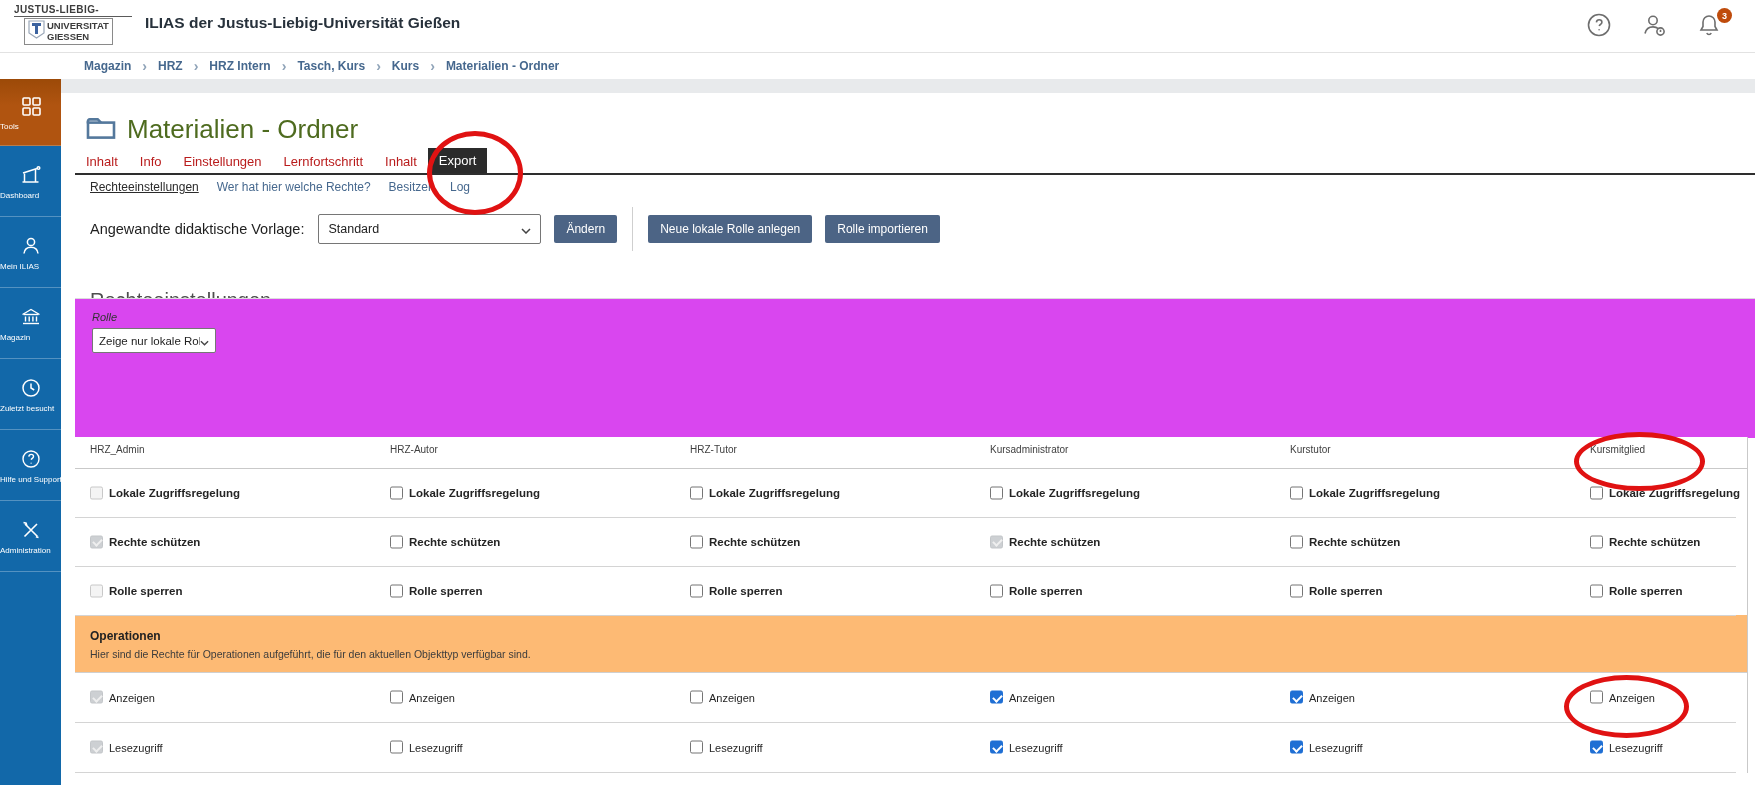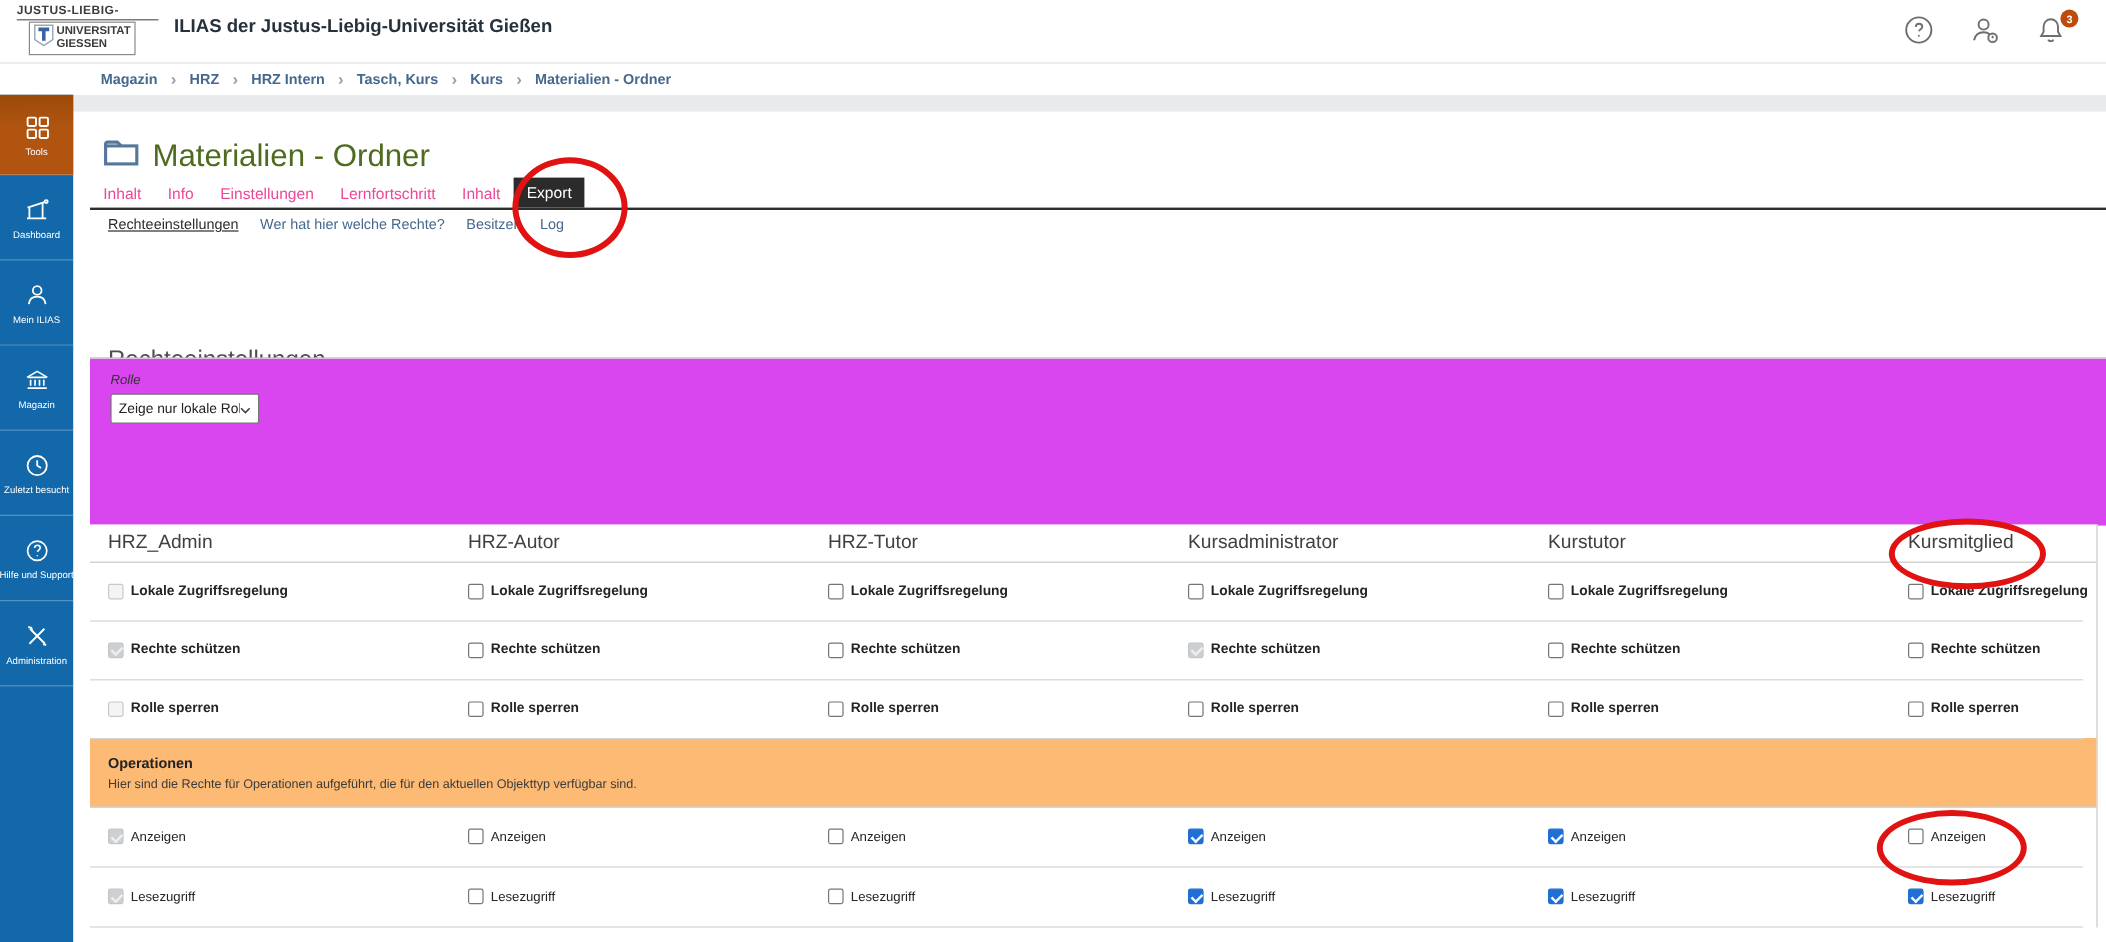--- a/index.html
+++ b/index.html
@@ -25,34 +25,34 @@
   
   #breadcrumb-bar{position:absolute;left:0;top:52px;width:1755px;height:27px;background:#fff;
                   border-top:1px solid #e2e2e2;display:flex;align-items:center;padding-left:84px;
                   box-sizing:border-box;z-index:3;}
   .bc-link{font-size:12px;font-weight:600;color:#46688e;}
   .bc-sep{color:#8fa3b8;font-size:14px;margin:0 11px;font-weight:600;}
 
   
   #sidebar{position:absolute;left:0;top:79px;width:61px;height:706px;background:#1268a9;z-index:3;
            display:flex;flex-direction:column;}
-  .tile{height:70px;display:flex;flex-direction:column;align-items:center;justify-content:center;
+  .tile{height:70px;display:flex;flex-direction:column;justify-content:center;
         gap:4px;border-bottom:1px solid rgba(255,255,255,.28);cursor:pointer;}
   .tile-active{height:66px;background:linear-gradient(180deg,#9c4a08,#b05410 40%);}
   .sicon{display:flex;align-items:center;justify-content:center;height:24px;}
   .slabel{font-size:8px;color:#fff;white-space:nowrap;}
 
   
   #main{position:absolute;left:61px;top:79px;right:0;bottom:0;background:#fff;}
   .gray-strip{position:absolute;left:0;top:0;right:0;height:14px;background:#e8eaec;}
   .title-row{position:absolute;left:24px;top:18px;display:flex;align-items:center;gap:10px;}
   .page-title{font-size:26px;font-weight:400;color:#4e6b1f;}
 
   #tabs{position:absolute;left:14px;right:0;top:69px;height:25px;border-bottom:2px solid #2e2e2e;}
-  .tab{display:inline-block;font-size:13px;color:#ec4899;padding:5px 11px 4px;vertical-align:bottom;}
+  .tab{display:inline-block;font-size:13px;color:#b91c1c;padding:5px 11px 4px;vertical-align:bottom;}
   .tab-active{background:#2b2b2b;color:#fff;height:16px;}
 
   #subtabs{position:absolute;left:29px;top:101px;display:flex;gap:18px;align-items:center;}
   .subtab{font-size:12px;color:#46688e;}
   .subtab-active{color:#2b2b2b;text-decoration:underline;}
 
   .template-row{position:absolute;left:29px;top:132px;height:36px;display:flex;align-items:center;}
   .form-label{font-size:14.5px;color:#1f1f1f;margin-right:14px;}
   .fake-select{background:#fff;border:1px solid #767676;border-radius:2px;height:30px;
                display:flex;align-items:center;justify-content:space-between;
@@ -70,21 +70,21 @@
                 border-top:1px solid #dcdcdc;}
   .rolle-label{position:absolute;left:17px;top:12px;font-size:11px;font-style:italic;color:#333;}
   .sel-rolle{position:absolute;left:17px;top:29px;width:124px;height:25px;padding:0 6px;}
   .sel-rolle .sel-text{font-size:11.5px;}
   .filter-buttons{position:absolute;left:17px;top:66px;display:flex;gap:7px;}
 
   
   #perm-table{position:absolute;left:14px;top:358px;width:1672px;height:336px;background:#fff;
               border-right:1px solid #c9c9c9;}
   .role-row{position:absolute;left:0;right:0;top:0;height:31px;border-bottom:1px solid #c9c9c9;}
-  .role-name{position:absolute;top:7px;font-size:16px;color:#404040;}
+  .role-name{position:absolute;top:7px;font-size:10px;color:#404040;}
   .perm-row{position:absolute;left:0;right:11px;border-bottom:1px solid #d4d4d4;}
   .perm-cell{position:absolute;top:50%;transform:translateY(-50%);display:flex;align-items:center;
              gap:6px;cursor:pointer;}
   .perm-label{font-size:11.5px;font-weight:700;color:#242424;white-space:nowrap;}
   .perm-row.op .perm-label{font-weight:400;font-size:11px;}
   .op-band{position:absolute;left:0;right:0;top:178px;height:57px;background:#fdba74;
            border-bottom:1px solid #cfcfcf;}
   .op-title{position:absolute;left:15px;top:14px;font-size:12px;font-weight:700;color:#222;}
   .op-desc{position:absolute;left:15px;top:33px;font-size:10.5px;color:#3c3c3c;}
 
@@ -251,20 +251,33 @@
   </div>
 
   <div id="tabs"><span class="tab">Inhalt</span><span class="tab">Info</span><span class="tab">Einstellungen</span><span class="tab">Lernfortschritt</span><span class="tab">Inhalt</span><span class="tab tab-active">Export</span></div>
   <div id="subtabs">
       <a class="subtab subtab-active">Rechteeinstellungen</a>
       <a class="subtab">Wer hat hier welche Rechte?</a>
       <a class="subtab">Besitzer</a>
       <a class="subtab">Log</a>
     </div>
 
+  <div class="template-row">
+    <span class="form-label">Angewandte didaktische Vorlage:</span>
+    <div class="fake-select sel-template">
+      <span class="sel-text">Standard</span>
+      <span><svg width="10" height="6" viewBox="0 0 10 6">
+            <path d="M1 1l4 4 4-4" stroke="#444" stroke-width="1.5" fill="none"></path>
+          </svg></span>
+    </div>
+    <button class="btn gap13">Ändern</button>
+    <span class="v-divider"></span>
+    <button class="btn">Neue lokale Rolle anlegen</button>
+    <button class="btn gap13">Rolle importieren</button>
+  </div>
 
   <h2 class="perm-heading">Rechteeinstellungen</h2>
 
   <div class="filter-panel">
     <span class="rolle-label">Rolle</span>
     <div class="fake-select sel-rolle">
       <span class="sel-text">Zeige nur lokale Rolle</span>
       <span><svg width="9" height="6" viewBox="0 0 10 6">
             <path d="M1 1l4 4 4-4" stroke="#444" stroke-width="1.5" fill="none"></path>
           </svg></span>

